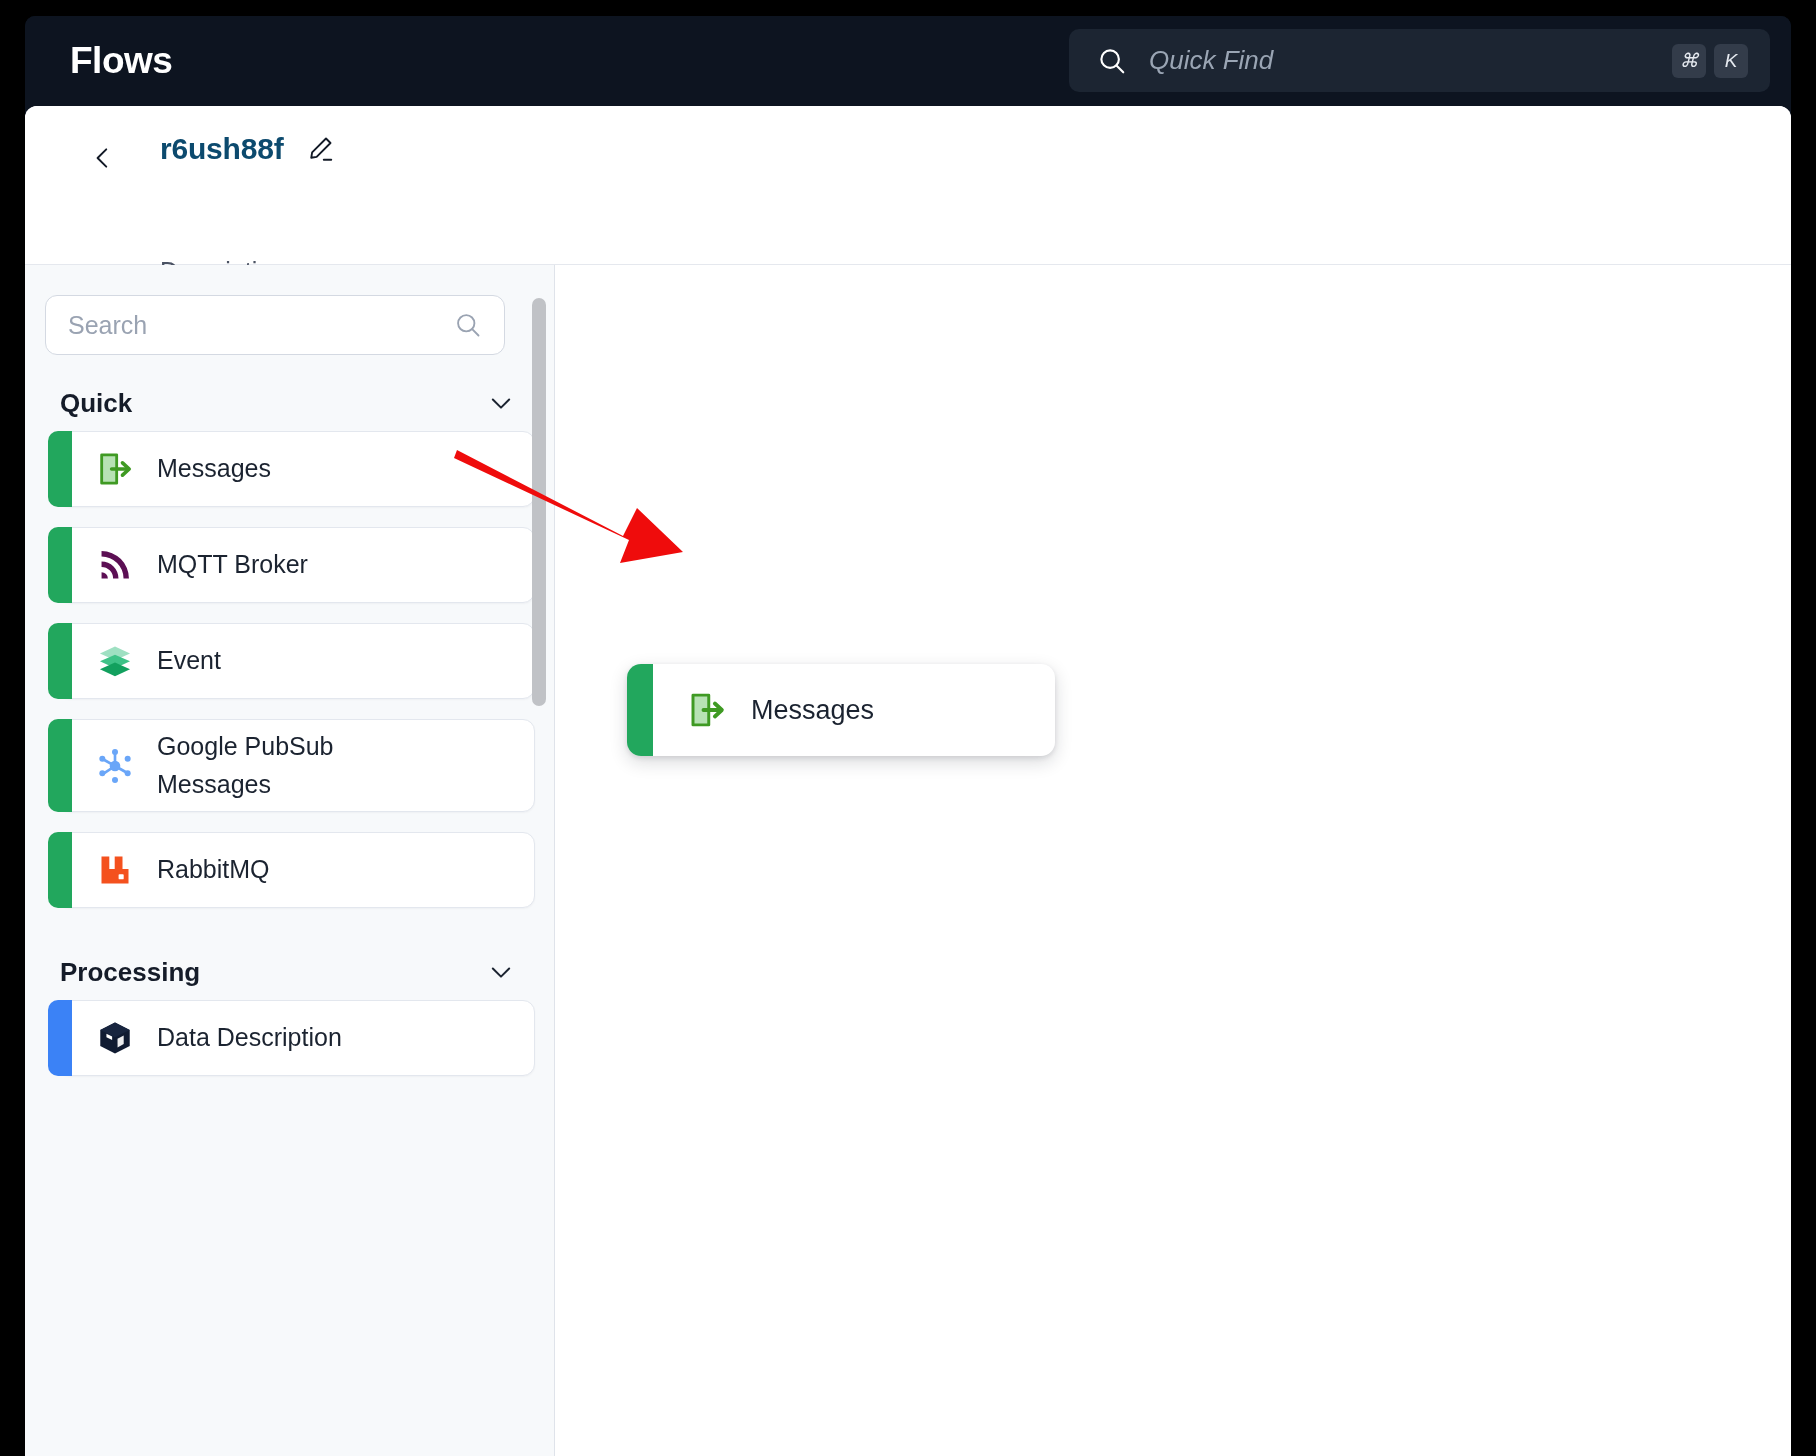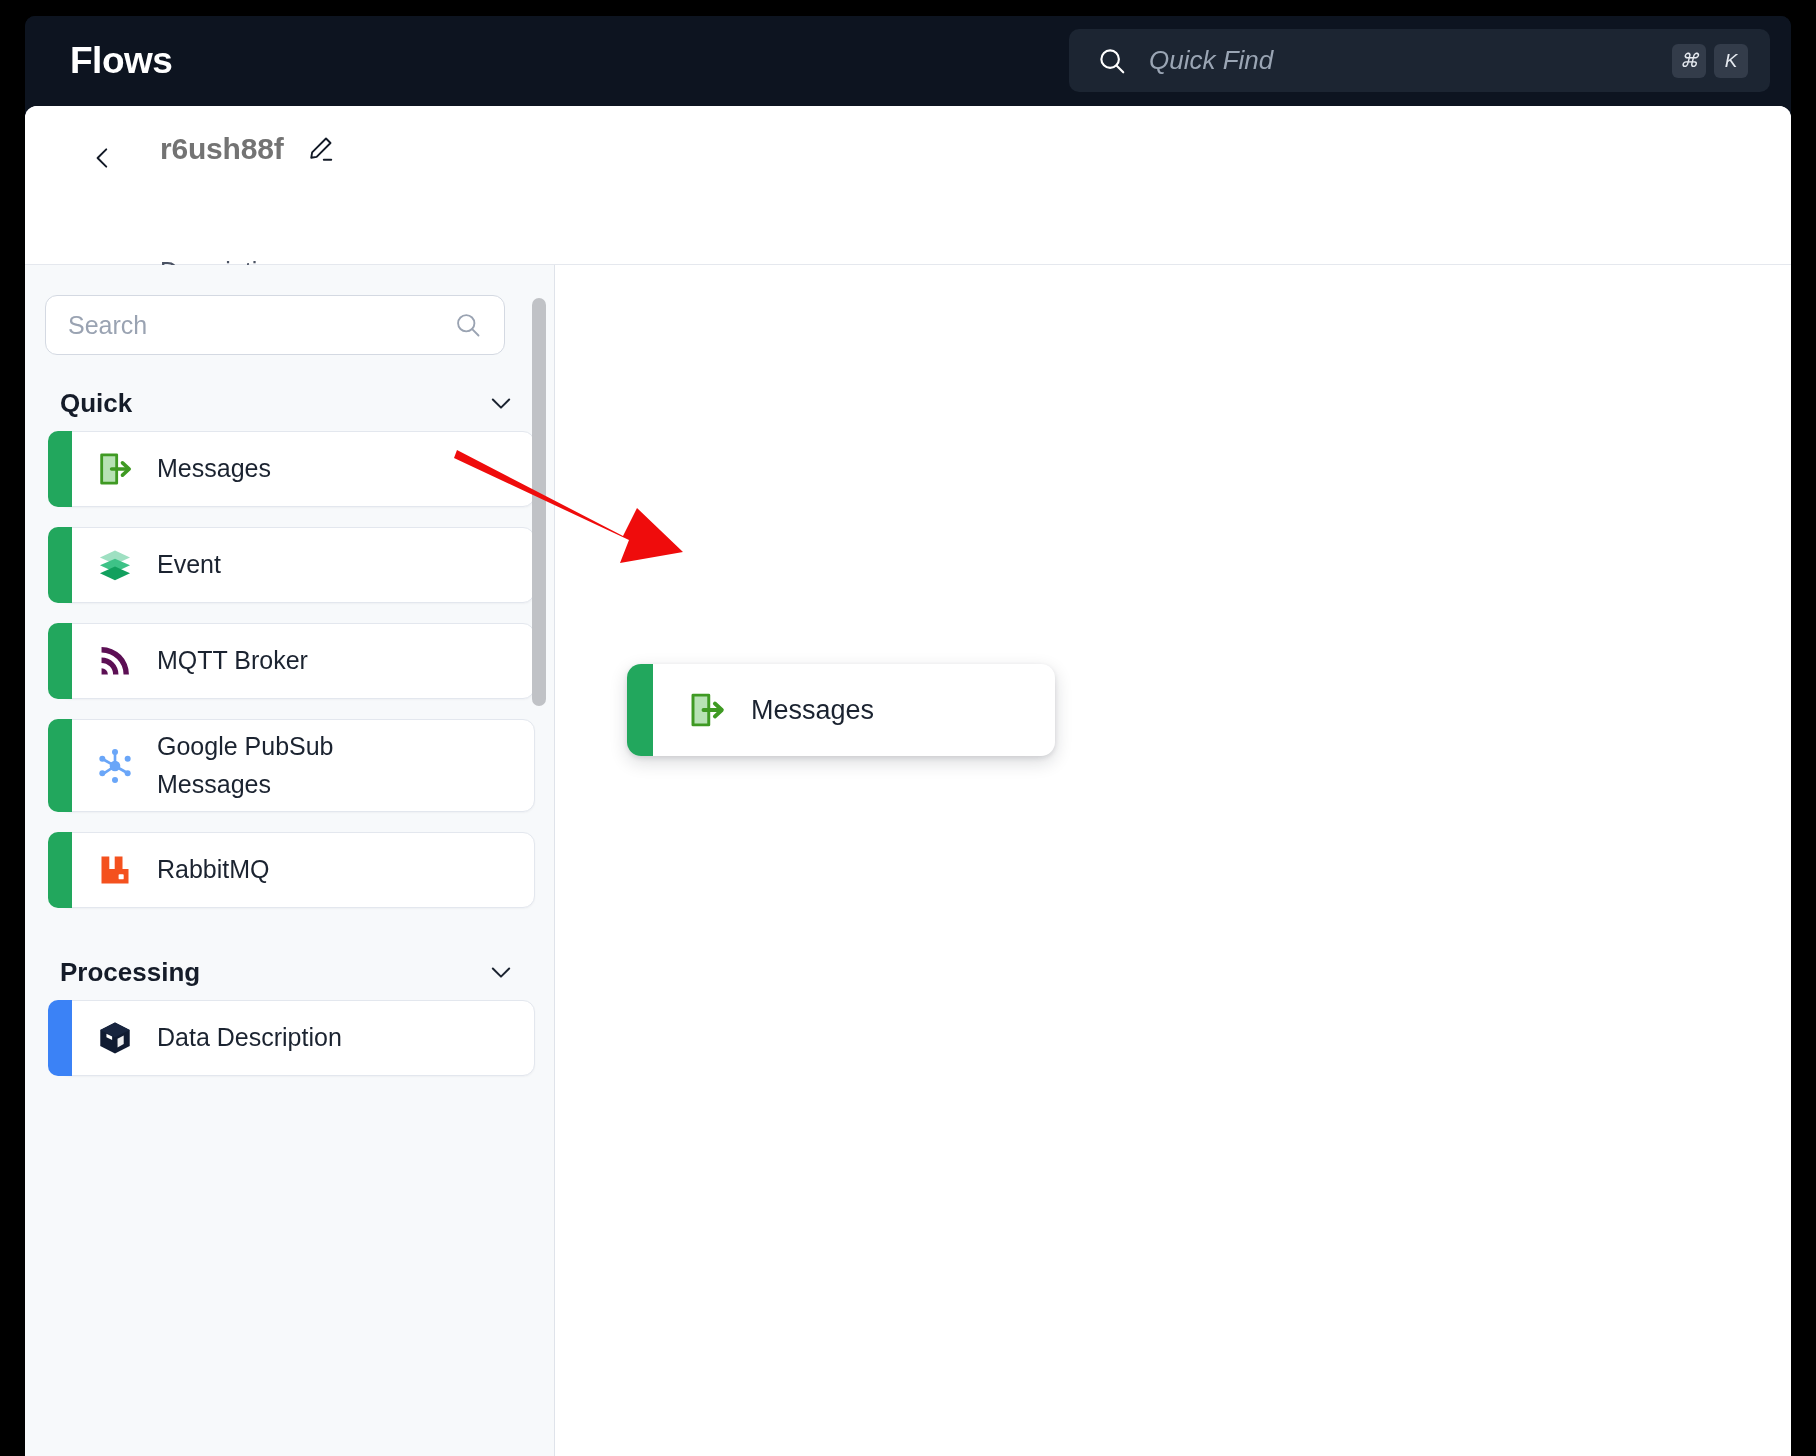--- a/index.html
+++ b/index.html
@@ -81,21 +81,21 @@
     width: 36px; height: 36px;
     display: flex; align-items: center; justify-content: center;
     cursor: pointer;
   }
   .flow-title-row {
     position: absolute;
     left: 135px; top: 26px;
     display: flex; align-items: center; gap: 22px;
   }
   .flow-title {
-    font-size: 30px; font-weight: bold; color: #737373;
+    font-size: 30px; font-weight: bold; color: #0c4a6e;
     letter-spacing: -0.2px;
   }
   .edit-icon { display: flex; cursor: pointer; }
   .flow-desc {
     position: absolute;
     left: 135px; top: 180px;
     transform: translateY(-100%);
     font-size: 25px;
     color: #4a5263;
   }
@@ -319,40 +319,40 @@
                     <path d="M10 12h10" stroke="#3f9a23" stroke-width="2.2" stroke-linecap="round"></path>
                     <path d="M16.5 8.3 20.5 12l-4 3.7" fill="none" stroke="#3f9a23" stroke-width="2.2" stroke-linecap="round" stroke-linejoin="round"></path>
                   </svg>
                 </span>
                 <span class="pi-label">Messages</span>
               </div>
 
               <div class="palette-item">
                 <span class="accent" style="background:#22a75d;"></span>
                 <span class="pi-icon">
-                  <svg width="38" height="38" viewBox="0 0 24 24">
-                    <path d="M12 2.8 21.5 7.2 12 11.6 2.5 7.2Z" fill="#9fe0c2"></path>
-                    <path d="M12 8 21.5 12.2 12 16.6 2.5 12.2Z" fill="#3ec287"></path>
-                    <path d="M12 13 21.5 17.2 12 21.6 2.5 17.2Z" fill="#12a05e"></path>
-                  </svg>
-                </span>
-                <span class="pi-label">Event</span>
-              </div>
-
-              <div class="palette-item">
-                <span class="accent" style="background:#22a75d;"></span>
-                <span class="pi-icon">
                   <svg width="38" height="38" viewBox="0 0 24 24" fill="none">
                     <path d="M21 3 H3 V21 H8 A13 13 0 0 0 21 8 Z" fill="none"></path>
                     <path d="M3.5 20.5 V16.5 a4 4 0 0 1 4 4 z" fill="#5c0f54"></path>
                     <path d="M3.5 13.2 V9.8 A10.7 10.7 0 0 1 14.2 20.5 h-3.4 A7.3 7.3 0 0 0 3.5 13.2 z" fill="#5c0f54"></path>
                     <path d="M3.5 6.6 V3.2 A17.3 17.3 0 0 1 20.8 20.5 h-3.4 A13.9 13.9 0 0 0 3.5 6.6 z" fill="#5c0f54"></path>
                   </svg>
                 </span>
                 <span class="pi-label">MQTT Broker</span>
+              </div>
+
+              <div class="palette-item">
+                <span class="accent" style="background:#22a75d;"></span>
+                <span class="pi-icon">
+                  <svg width="38" height="38" viewBox="0 0 24 24">
+                    <path d="M12 2.8 21.5 7.2 12 11.6 2.5 7.2Z" fill="#9fe0c2"></path>
+                    <path d="M12 8 21.5 12.2 12 16.6 2.5 12.2Z" fill="#3ec287"></path>
+                    <path d="M12 13 21.5 17.2 12 21.6 2.5 17.2Z" fill="#12a05e"></path>
+                  </svg>
+                </span>
+                <span class="pi-label">Event</span>
               </div>
 
 
               <div class="palette-item">
                 <span class="accent" style="background:#22a75d;"></span>
                 <span class="pi-icon">
                   <svg width="40" height="40" viewBox="0 0 24 24">
                     <circle cx="12" cy="12" r="3.2" fill="#6aa6f8"></circle>
                     <circle cx="12" cy="3.6" r="1.8" fill="#6aa6f8"></circle>
                     <circle cx="12" cy="20.4" r="1.8" fill="#6aa6f8"></circle>

